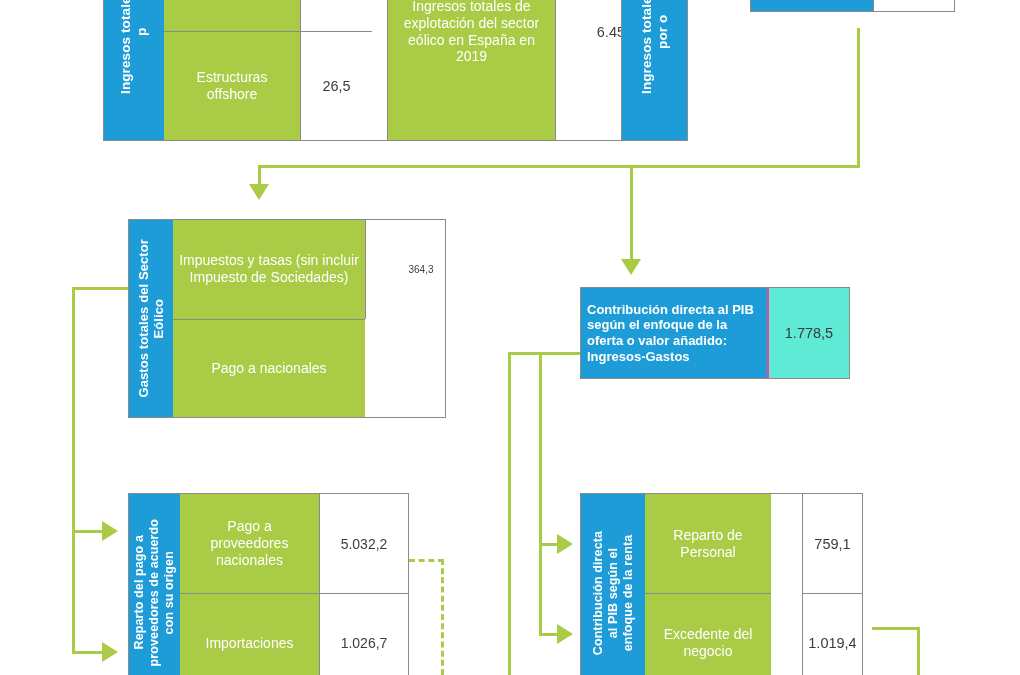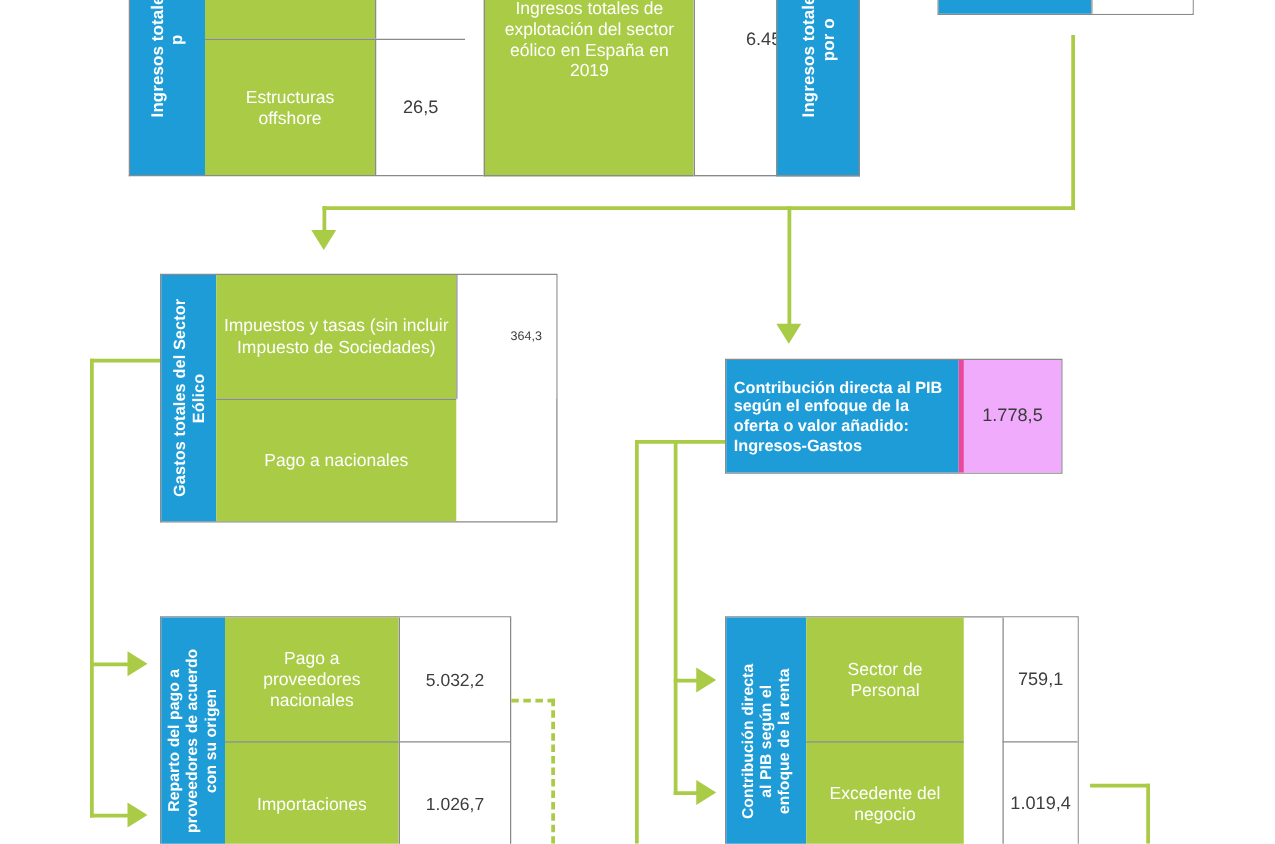--- a/index.html
+++ b/index.html
@@ -131,21 +131,21 @@
     left: 580px; top: 287px; width: 270px; height: 92px;
   }
   #box-pib-oferta .hdr-wide {
     background: #1e9cd7; color: #fff; font-weight: bold;
     flex: 0 0 186px; display: flex; align-items: center; justify-content: center;
     text-align: left; font-size: 13px; line-height: 1.2; padding: 2px 6px;
     box-sizing: border-box;
   }
   #box-pib-oferta .val-wide {
     flex: 1 1 auto; display: flex; align-items: center; justify-content: center;
-    font-size: 14.5px; border-left: 4px solid #ec4899; background: #f0abfc;
+    font-size: 14.5px; border-left: 2px solid #ec4899; background: #5eead4;
   }
 
   
   #box-reparto {
     left: 128px; top: 493px; width: 281px; height: 200px;
   }
   #box-reparto .hdr { width: 51px; font-size: 12.5px; }
   #box-reparto .row .lbl { flex: 0 0 139px; font-size: 14px; }
   #box-reparto .row .val { flex: 1 1 auto; font-size: 14px; }
 
@@ -300,21 +300,21 @@
 </div>
 
 <div class="fbox" id="box-renta">
   <div class="hdr">
     <span class="vtext">Contribución directa
 al PIB según el
 enfoque de la renta</span>
   </div>
   <div class="rows">
     <div class="row">
-      <div class="lbl" style="white-space:pre-line">Sector de
+      <div class="lbl" style="white-space:pre-line">Reparto de
 Personal</div>
       <div class="val">759,1</div>
     </div>
     <div class="row">
       <div class="lbl" style="white-space:pre-line">Excedente del
 negocio</div>
       <div class="val">1.019,4</div>
     </div>
   </div>
 </div>

